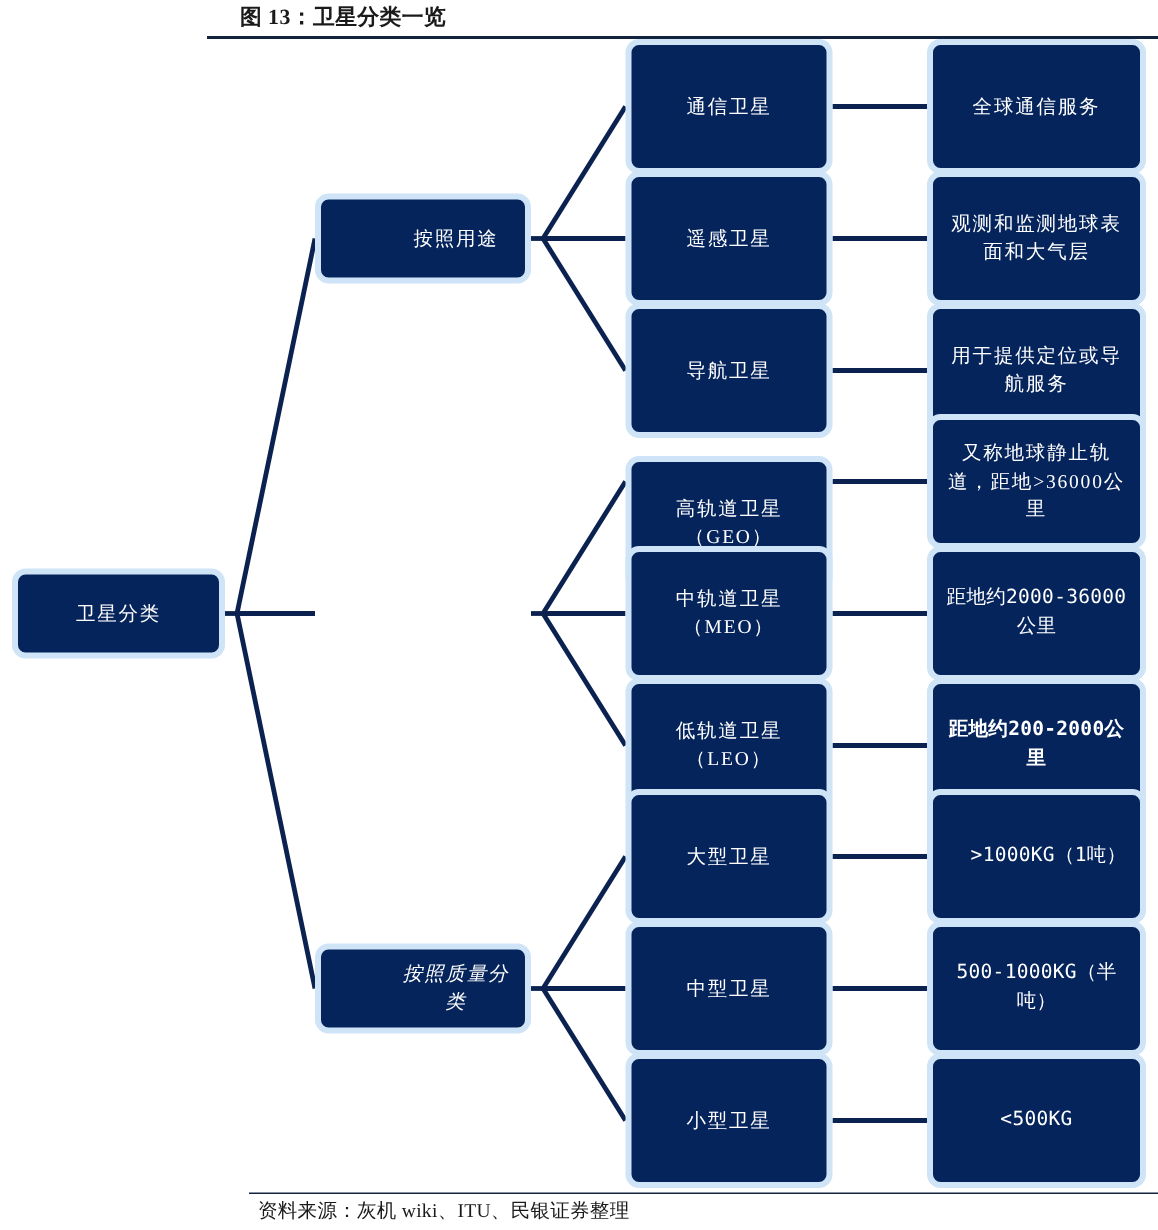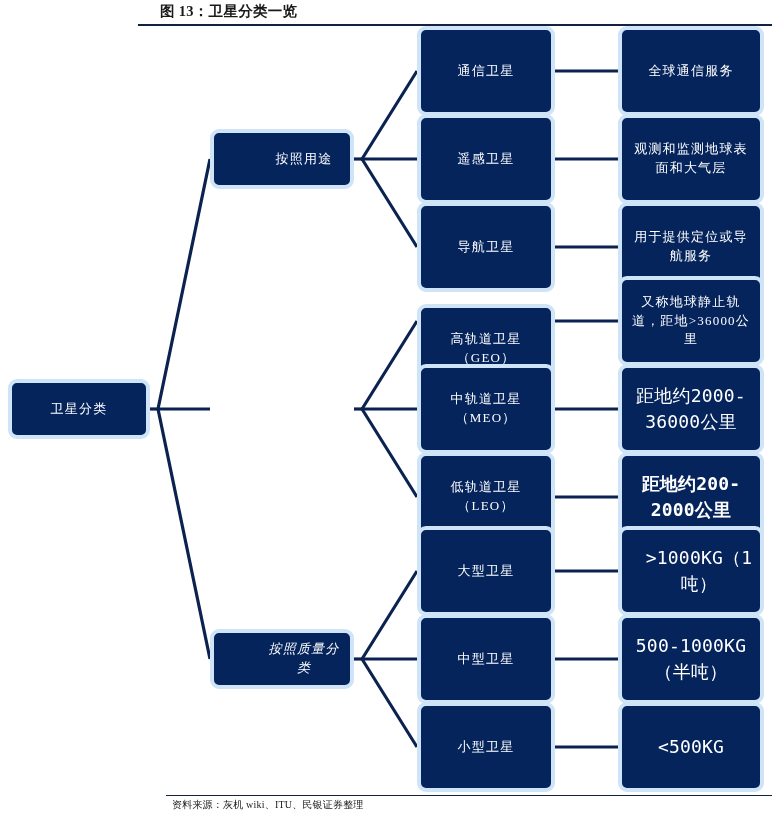--- a/index.html
+++ b/index.html
@@ -44,21 +44,21 @@
     top: 795px;
     width: 606px;
     height: 1px;
     background: #12233f;
   }
   #source-note {
     position: absolute;
     left: 172px;
     top: 798px;
     font-family: "Liberation Serif", "DejaVu Serif", serif;
-    font-size: 10px;
+    font-size: 13px;
     color: #1a1a1a;
     white-space: nowrap;
     letter-spacing: 0.2px;
   }
 
   
   #diagram {
     position: absolute;
     left: 0;
     top: 30px;
@@ -94,21 +94,21 @@
     line-height: 1.45;
     white-space: pre-line;
   }
   .node.cn {
     font-family: "Liberation Serif", "DejaVu Serif", serif;
     font-size: 13px;
     letter-spacing: 1.2px;
   }
   .node.mono {
     font-family: "DejaVu Sans Mono", "Liberation Mono", monospace;
-    font-size: 18px;
+    font-size: 13px;
     letter-spacing: 0.2px;
   }
   .node.root   { left: 8px;   width: 142px; }
   .node.cat    { left: 210px; width: 144px; padding-left: 44px; }
   .node.type   { left: 417px; width: 138px; }
   .node.desc   { left: 618px; width: 146px; }
 </style>
 </head>
 <body>
 

